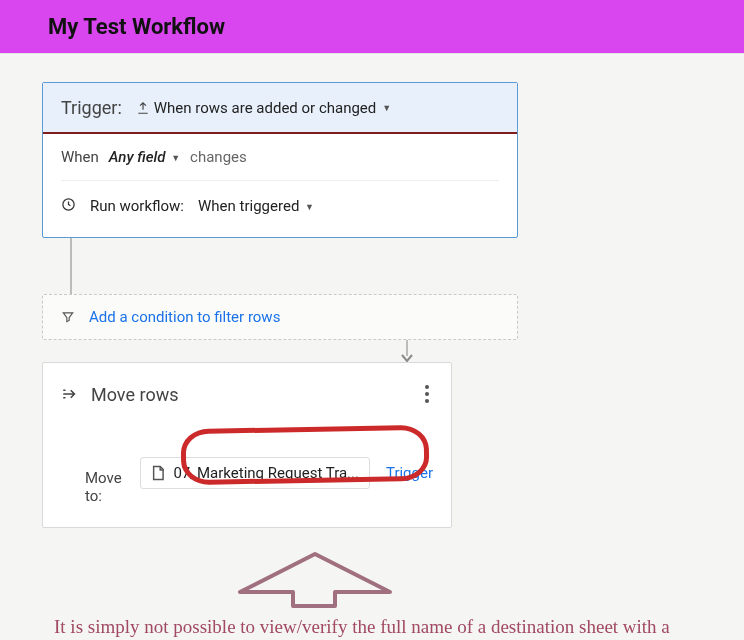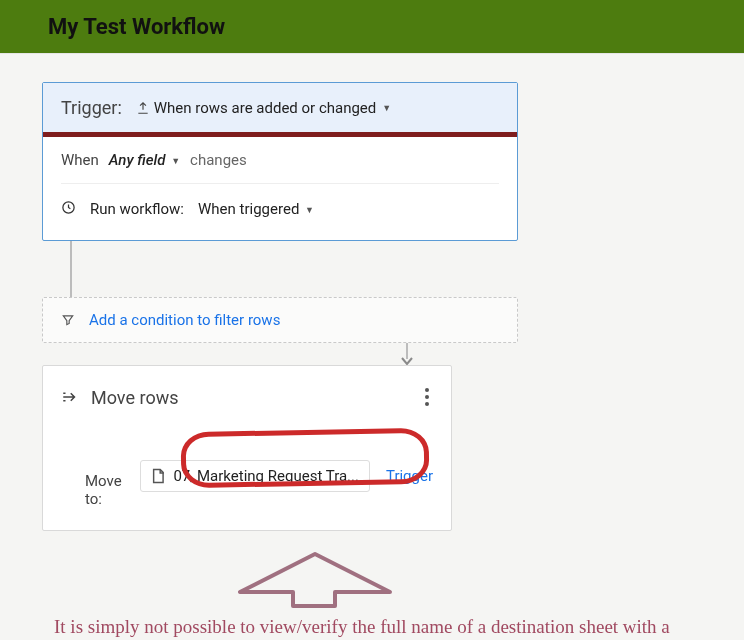--- a/index.html
+++ b/index.html
@@ -3,21 +3,21 @@
 <meta charset="utf-8">
 <style>
   * { box-sizing: border-box; margin: 0; padding: 0; }
   html, body { width: 744px; height: 640px; }
   body {
     font-family: -apple-system, BlinkMacSystemFont, "Segoe UI", Roboto, Arial, sans-serif;
     background: #f5f5f3;
     color: #333;
   }
   .header {
-    background: #4d7c0f;
+    background: #d946ef;
     padding: 14px 0 14px 48px;
     border-bottom: 1px solid #e5e5e5;
   }
   .header h1 {
     font-size: 22px;
     font-weight: 700;
     color: #111;
   }
   .canvas {
     padding: 28px 0 0 42px;
@@ -27,21 +27,21 @@
     width: 476px;
     background: #fff;
     border: 1px solid #5b9bd5;
     border-radius: 2px;
   }
   .trigger-head {
     background: #e8f0fb;
     padding: 14px 18px;
     display: flex;
     gap: 14px;
-    border-bottom: 5px solid #7f1d1d;
+    border-bottom: 2px solid #7f1d1d;
   }
   .trigger-head .lbl {
     font-size: 18px;
     color: #444;
   }
   .trigger-select {
     display: inline-flex;
     align-items: center;
     gap: 4px;
     font-size: 15px;

